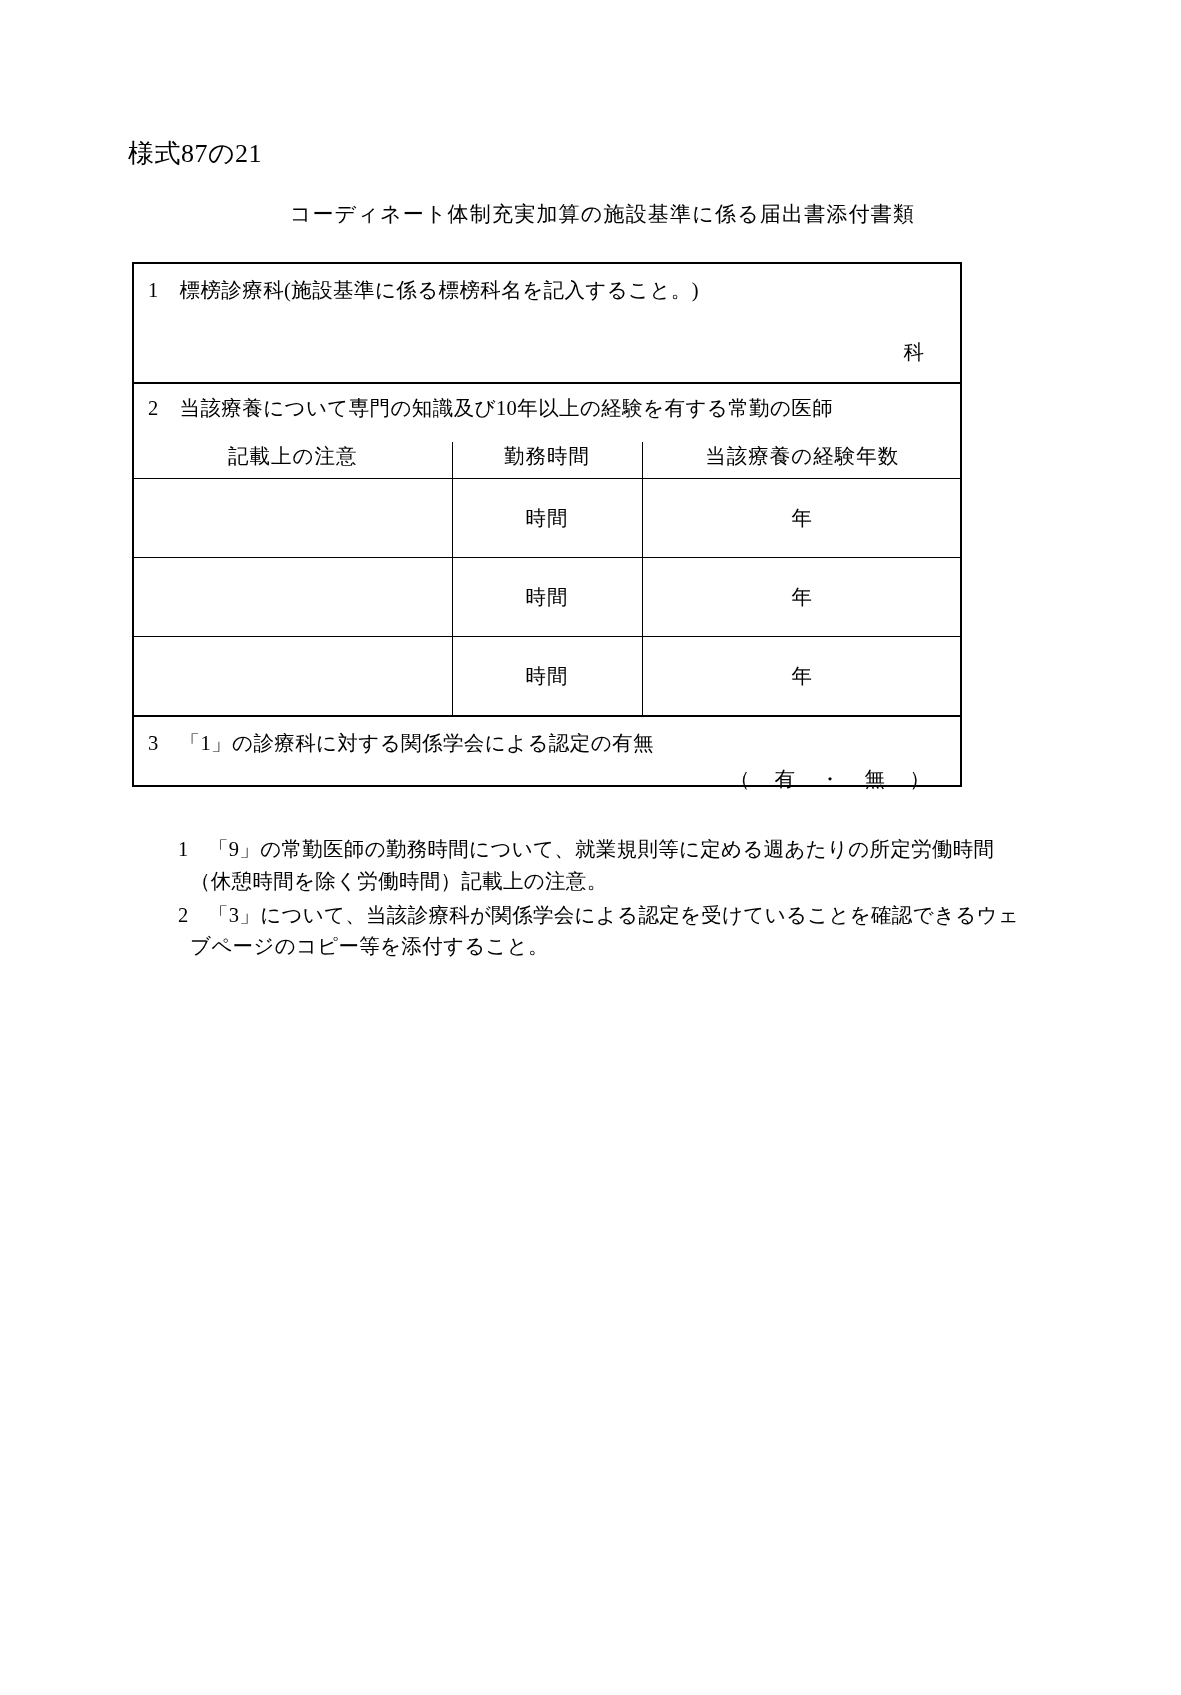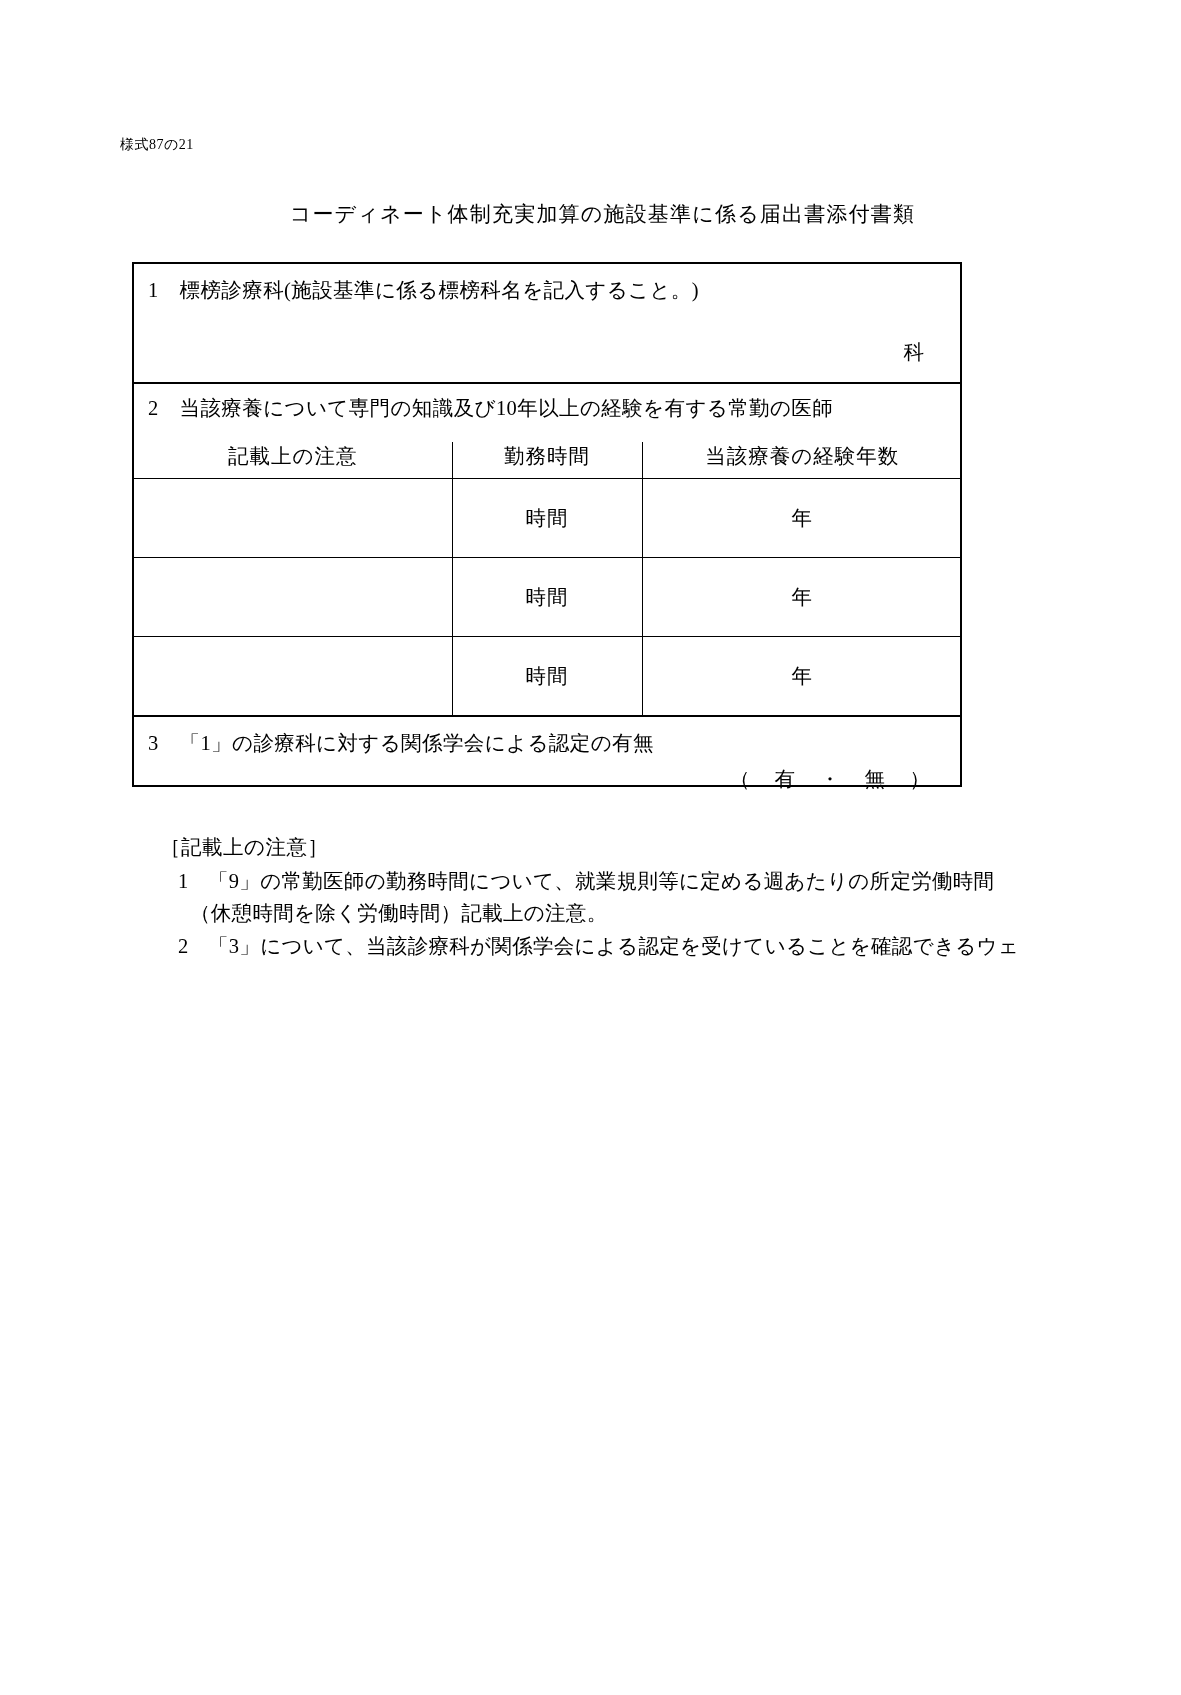--- a/index.html
+++ b/index.html
@@ -15,23 +15,23 @@
     position: relative;
   }
   .page {
     position: relative;
     width: 1181px;
     height: 1695px;
     box-sizing: border-box;
   }
   .form-number {
     position: absolute;
-    left: 120px;
+    left: 128px;
     top: 136px;
-    font-size: 14px;
+    font-size: 26px;
     letter-spacing: 0.5px;
   }
   .doc-title {
     position: absolute;
     left: 12px;
     top: 200px;
     width: 1181px;
     text-align: center;
     font-size: 21px;
     letter-spacing: 1.2px;
@@ -225,27 +225,27 @@
           <div class="sec3">
             <div class="label">3　「1」の診療科に対する関係学会による認定の有無</div>
             <div class="choice">（　有　・　無　）</div>
           </div>
         </td>
       </tr>
     </tbody>
   </table>
 
   <div class="notes">
-    <div class="notes-title">［記載上の注意］</div>
 
     <div class="note-item">
       <div class="note-num">1</div>
       <div class="note-text">「9」の常勤医師の勤務時間について、就業規則等に定める週あたりの所定労働時間</div>
     </div>
     <div class="note-cont">（休憩時間を除く労働時間）記載上の注意。</div>
 
     <div class="note-item">
       <div class="note-num">2</div>
       <div class="note-text">「3」について、当該診療科が関係学会による認定を受けていることを確認できるウェ</div>
     </div>
+    <div class="note-cont">ブページのコピー等を添付すること。</div>
   </div>
 
 </div>
 
 </body></html>

